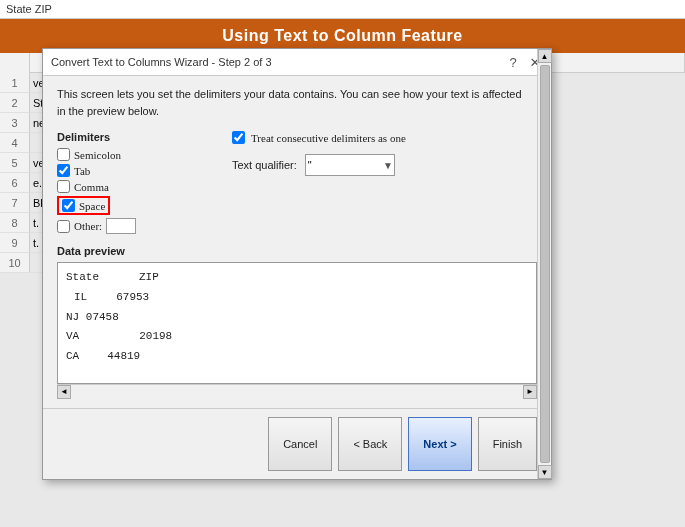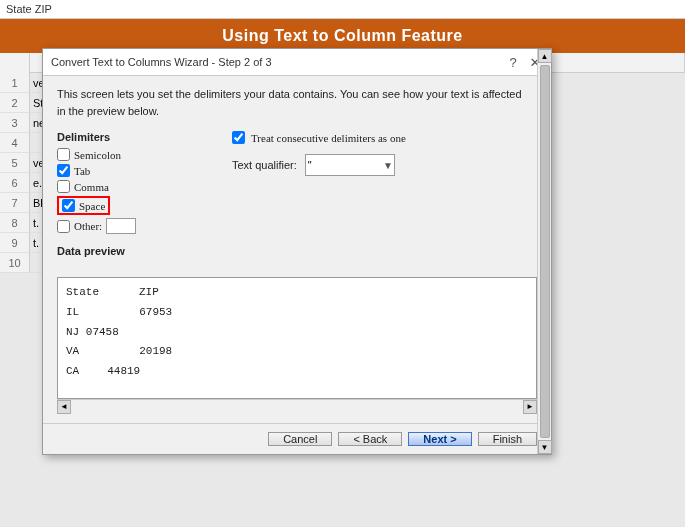--- a/index.html
+++ b/index.html
@@ -207,21 +207,21 @@
     .right-col {
       flex: 1;
       padding-left: 15px;
     }
 
     
     .data-preview-label {
       font-size: 11px;
       font-weight: bold;
       color: #222;
-      margin-bottom: 20px;
+      margin-bottom: 5px;
       margin-top: 8px;
     }
     .data-preview-box {
       border: 1px solid #999;
       background: #fff;
       height: 120px;
       position: relative;
       overflow: hidden;
     }
     .preview-content {
@@ -292,21 +292,21 @@
     
     .dialog-buttons {
       display: flex;
       justify-content: flex-end;
       gap: 6px;
       padding: 8px 14px;
       border-top: 1px solid #ccc;
       background: #f0f0f0;
     }
     .btn {
-      padding: 0 14px;
+      padding: 20px 14px;
       font-size: 11px;
       border: 1px solid #999;
       background: linear-gradient(to bottom, #f5f5f5, #e0e0e0);
       cursor: pointer;
       color: #222;
       min-width: 55px;
       text-align: right;
     }
     .btn-next {
       background: linear-gradient(to bottom, #e8f0fe, #aac4f0);
@@ -530,21 +530,21 @@
     </div>
 
     <div class="data-preview-label">Data preview</div>
     <div style="display:flex; border:1px solid #999;">
       <div class="data-preview-box" style="flex:1; border:none;">
         <div class="preview-content">
           <div style="display:flex; gap:40px;">
             <span>State</span>
             <span>ZIP</span>
           </div>
-          <div style="display:flex; gap:60px;">
+          <div style="display:flex; gap:29px;margin-left:8px;">
             <span>IL</span>
             <span>67953</span>
           </div>
           <div>
             <span>NJ 07458</span>
           </div>
           <div style="display:flex; gap:60px;">
             <span>VA</span>
             <span>20198</span>
           </div>

